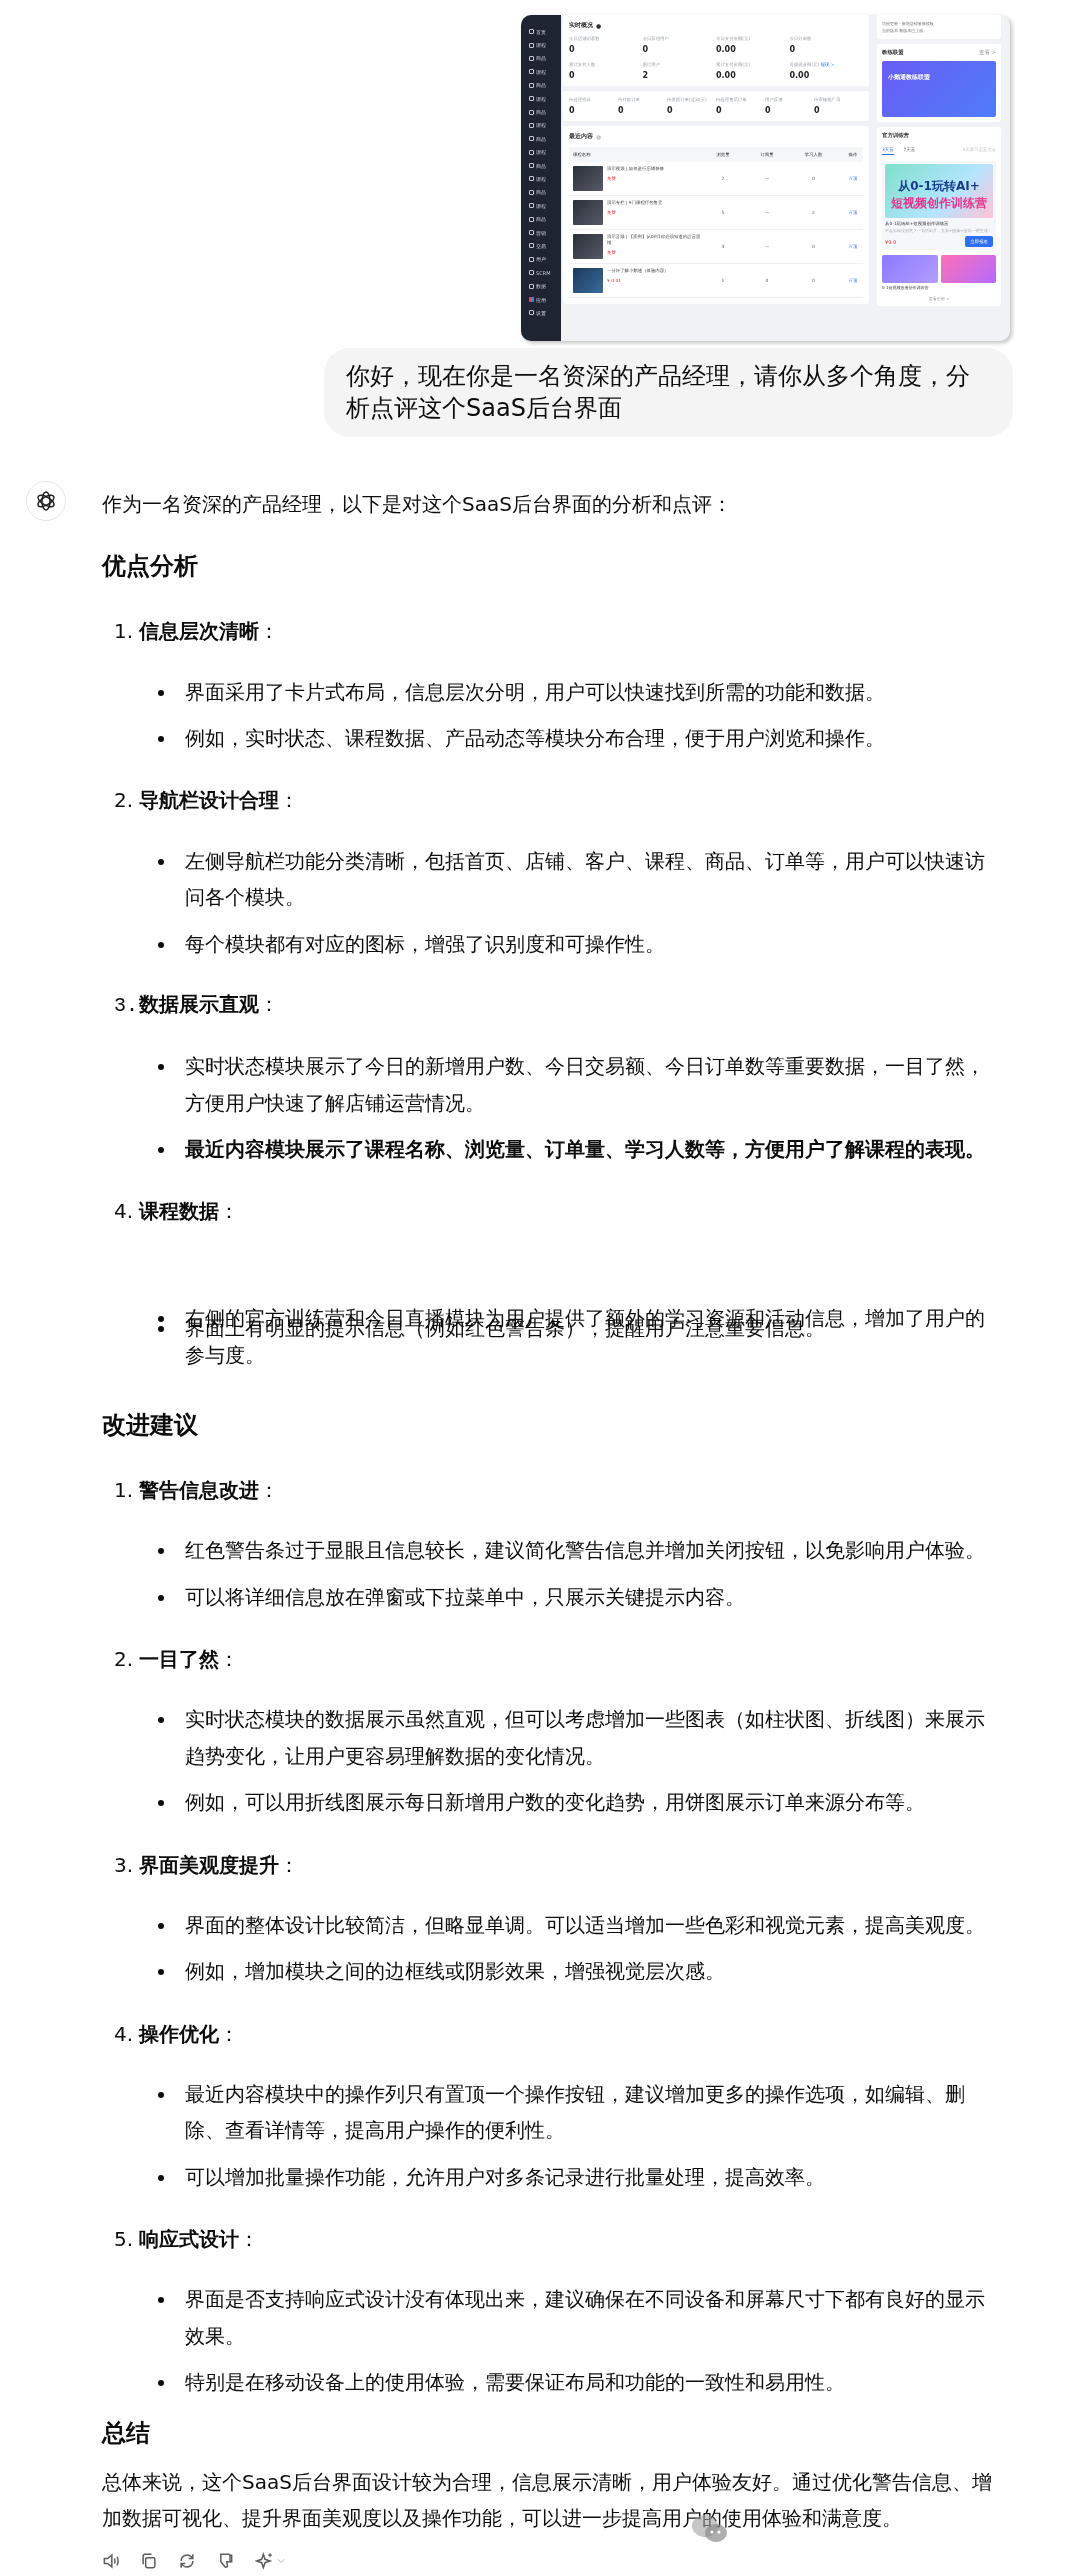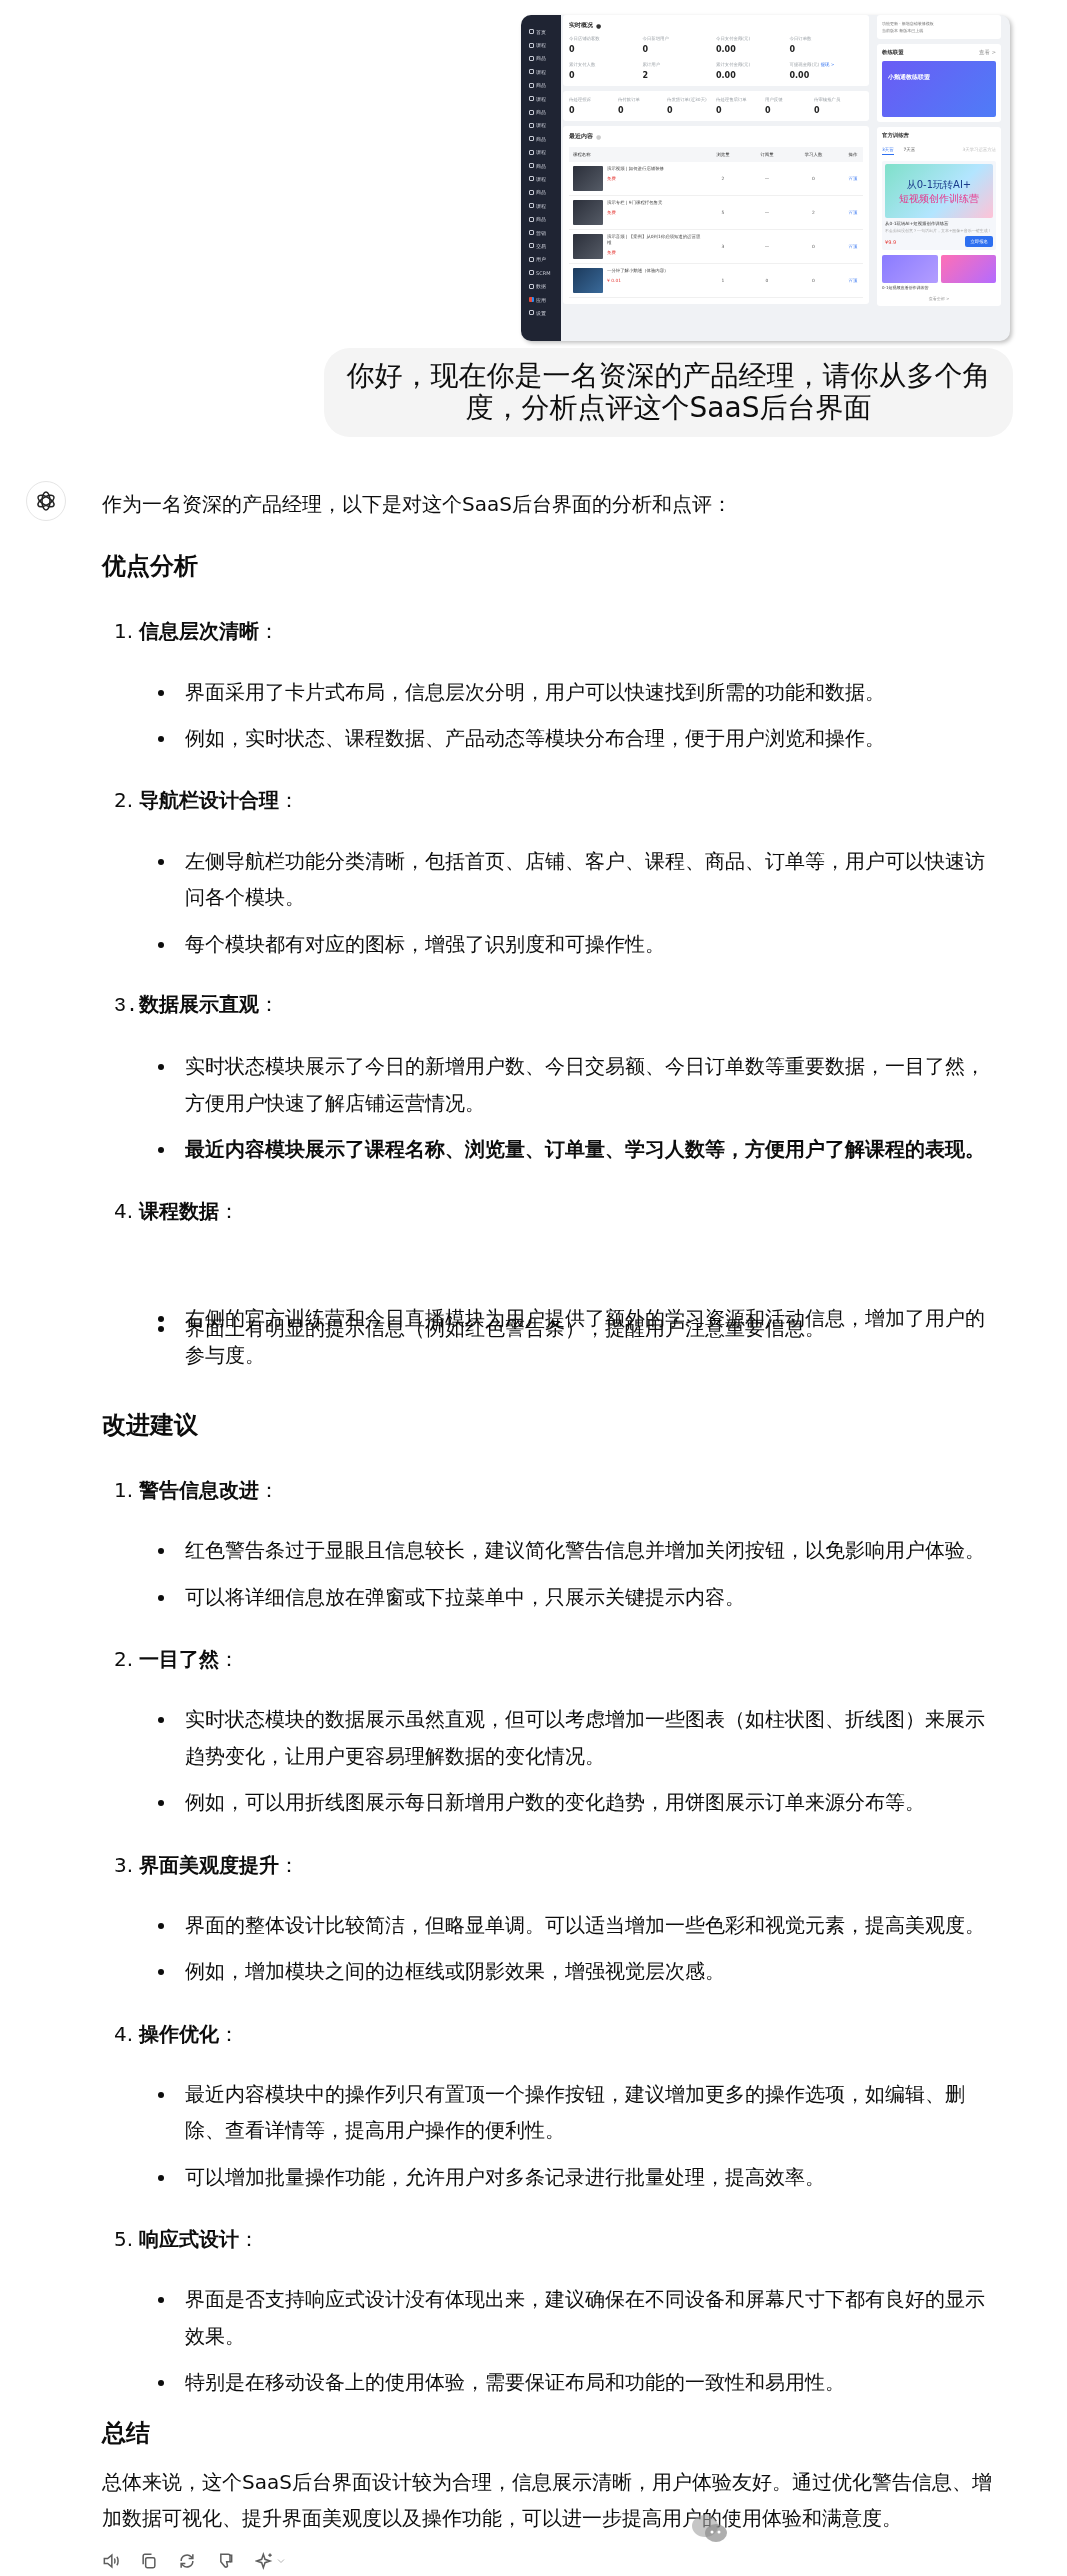--- a/index.html
+++ b/index.html
@@ -31,36 +31,36 @@
   .center { text-align: center; }
   .shot-right { position: absolute; left: 356px; top: 0; width: 124px; }
   .rcard { background: #fff; border-radius: 3px; margin-bottom: 5px; padding: 5px; }
   .rtitle { font-size: 5.4px; font-weight: bold; color: #333; display: flex; justify-content: space-between; }
   .rtitle .more { font-weight: normal; color: #999; }
   .banner { margin-top: 5px; height: 56px; border-radius: 2px; background: linear-gradient(135deg,#6a5cf5,#4f7cf7); color: #fff; font-size: 6px; font-weight: bold; padding: 12px 6px; }
   .tabs { display: flex; gap: 10px; font-size: 4.4px; color: #555; margin-top: 8px; }
   .tabs .act { color: #2d6ff0; border-bottom: 1px solid #2d6ff0; padding-bottom: 2px; }
   .tabs .hint { margin-left: auto; color: #bbb; }
   .camp { margin-top: 6px; background: #f5f7fb; border-radius: 2px; padding: 3px; }
-  .camp-banner { height: 54px; border-radius: 2px; background: linear-gradient(135deg,#7fe0c9,#b3e5ff 60%,#ffc2d6); font-size: 10px; font-weight: normal; color: #1a3a8a; text-align: center; padding-top: 14px; }
+  .camp-banner { height: 54px; border-radius: 2px; background: linear-gradient(135deg,#7fe0c9,#b3e5ff 60%,#ffc2d6); font-size: 12px; font-weight: bold; color: #1a3a8a; text-align: center; padding-top: 14px; }
   .camp-banner .hl { color: #e8338a; }
   .camp-title { font-size: 4.4px; color: #333; margin-top: 3px; }
   .camp-desc { font-size: 4px; color: #aaa; margin-top: 2px; }
   .camp-foot { display: flex; justify-content: space-between; align-items: center; margin-top: 3px; }
   .camp-price { color: #e53935; font-size: 5px; }
   .camp-btn { background: #2d6ff0; color: #fff; font-size: 4.4px; padding: 3px 5px; border-radius: 2px; }
   .mini-row { display: flex; gap: 3px; margin-top: 5px; }
   .mini { flex: 1; height: 28px; border-radius: 2px; background: linear-gradient(135deg,#8a7bff,#b39dff); }
   .mini.pink { background: linear-gradient(135deg,#ff6fb5,#b36bff); }
   .mini-cap { font-size: 4px; color: #444; margin-top: 2px; }
   .see-all { font-size: 4px; color: #999; text-align: center; margin-top: 6px; }
   .top-partial { font-size: 4px; color: #777; line-height: 7px; }
 
   
-  .user-bubble { position: absolute; left: 324px; top: 348px; width: 689px; background: #f4f4f4; border-radius: 26px; padding: 12px 22px 13px 22px; font-size: 28px; line-height: 32px; color: #0d0d0d; text-align: center; }
+  .user-bubble { position: absolute; left: 324px; top: 348px; width: 689px; background: #f4f4f4; border-radius: 26px; padding: 12px 22px 13px 22px; font-size: 24px; line-height: 32px; color: #0d0d0d; }
 
   
   .avatar { position: absolute; left: 26px; top: 481px; width: 40px; height: 40px; border-radius: 50%; border: 1px solid #e5e5e5; display: flex; align-items: center; justify-content: center; background: #fff; }
   .answer { position: absolute; left: 102px; top: 0; width: 909px; font-size: 20px; color: #0d0d0d; }
   .line { position: absolute; left: 0; white-space: nowrap; line-height: 28px; transform: translateY(-14px); }
   .h2 { font-size: 24px; font-weight: bold; }
   .num { color: #0d0d0d; }
   .item-title { font-weight: bold; }
   .item { left: 12px; }
   .item .num { display: inline-block; width: 25px; }

